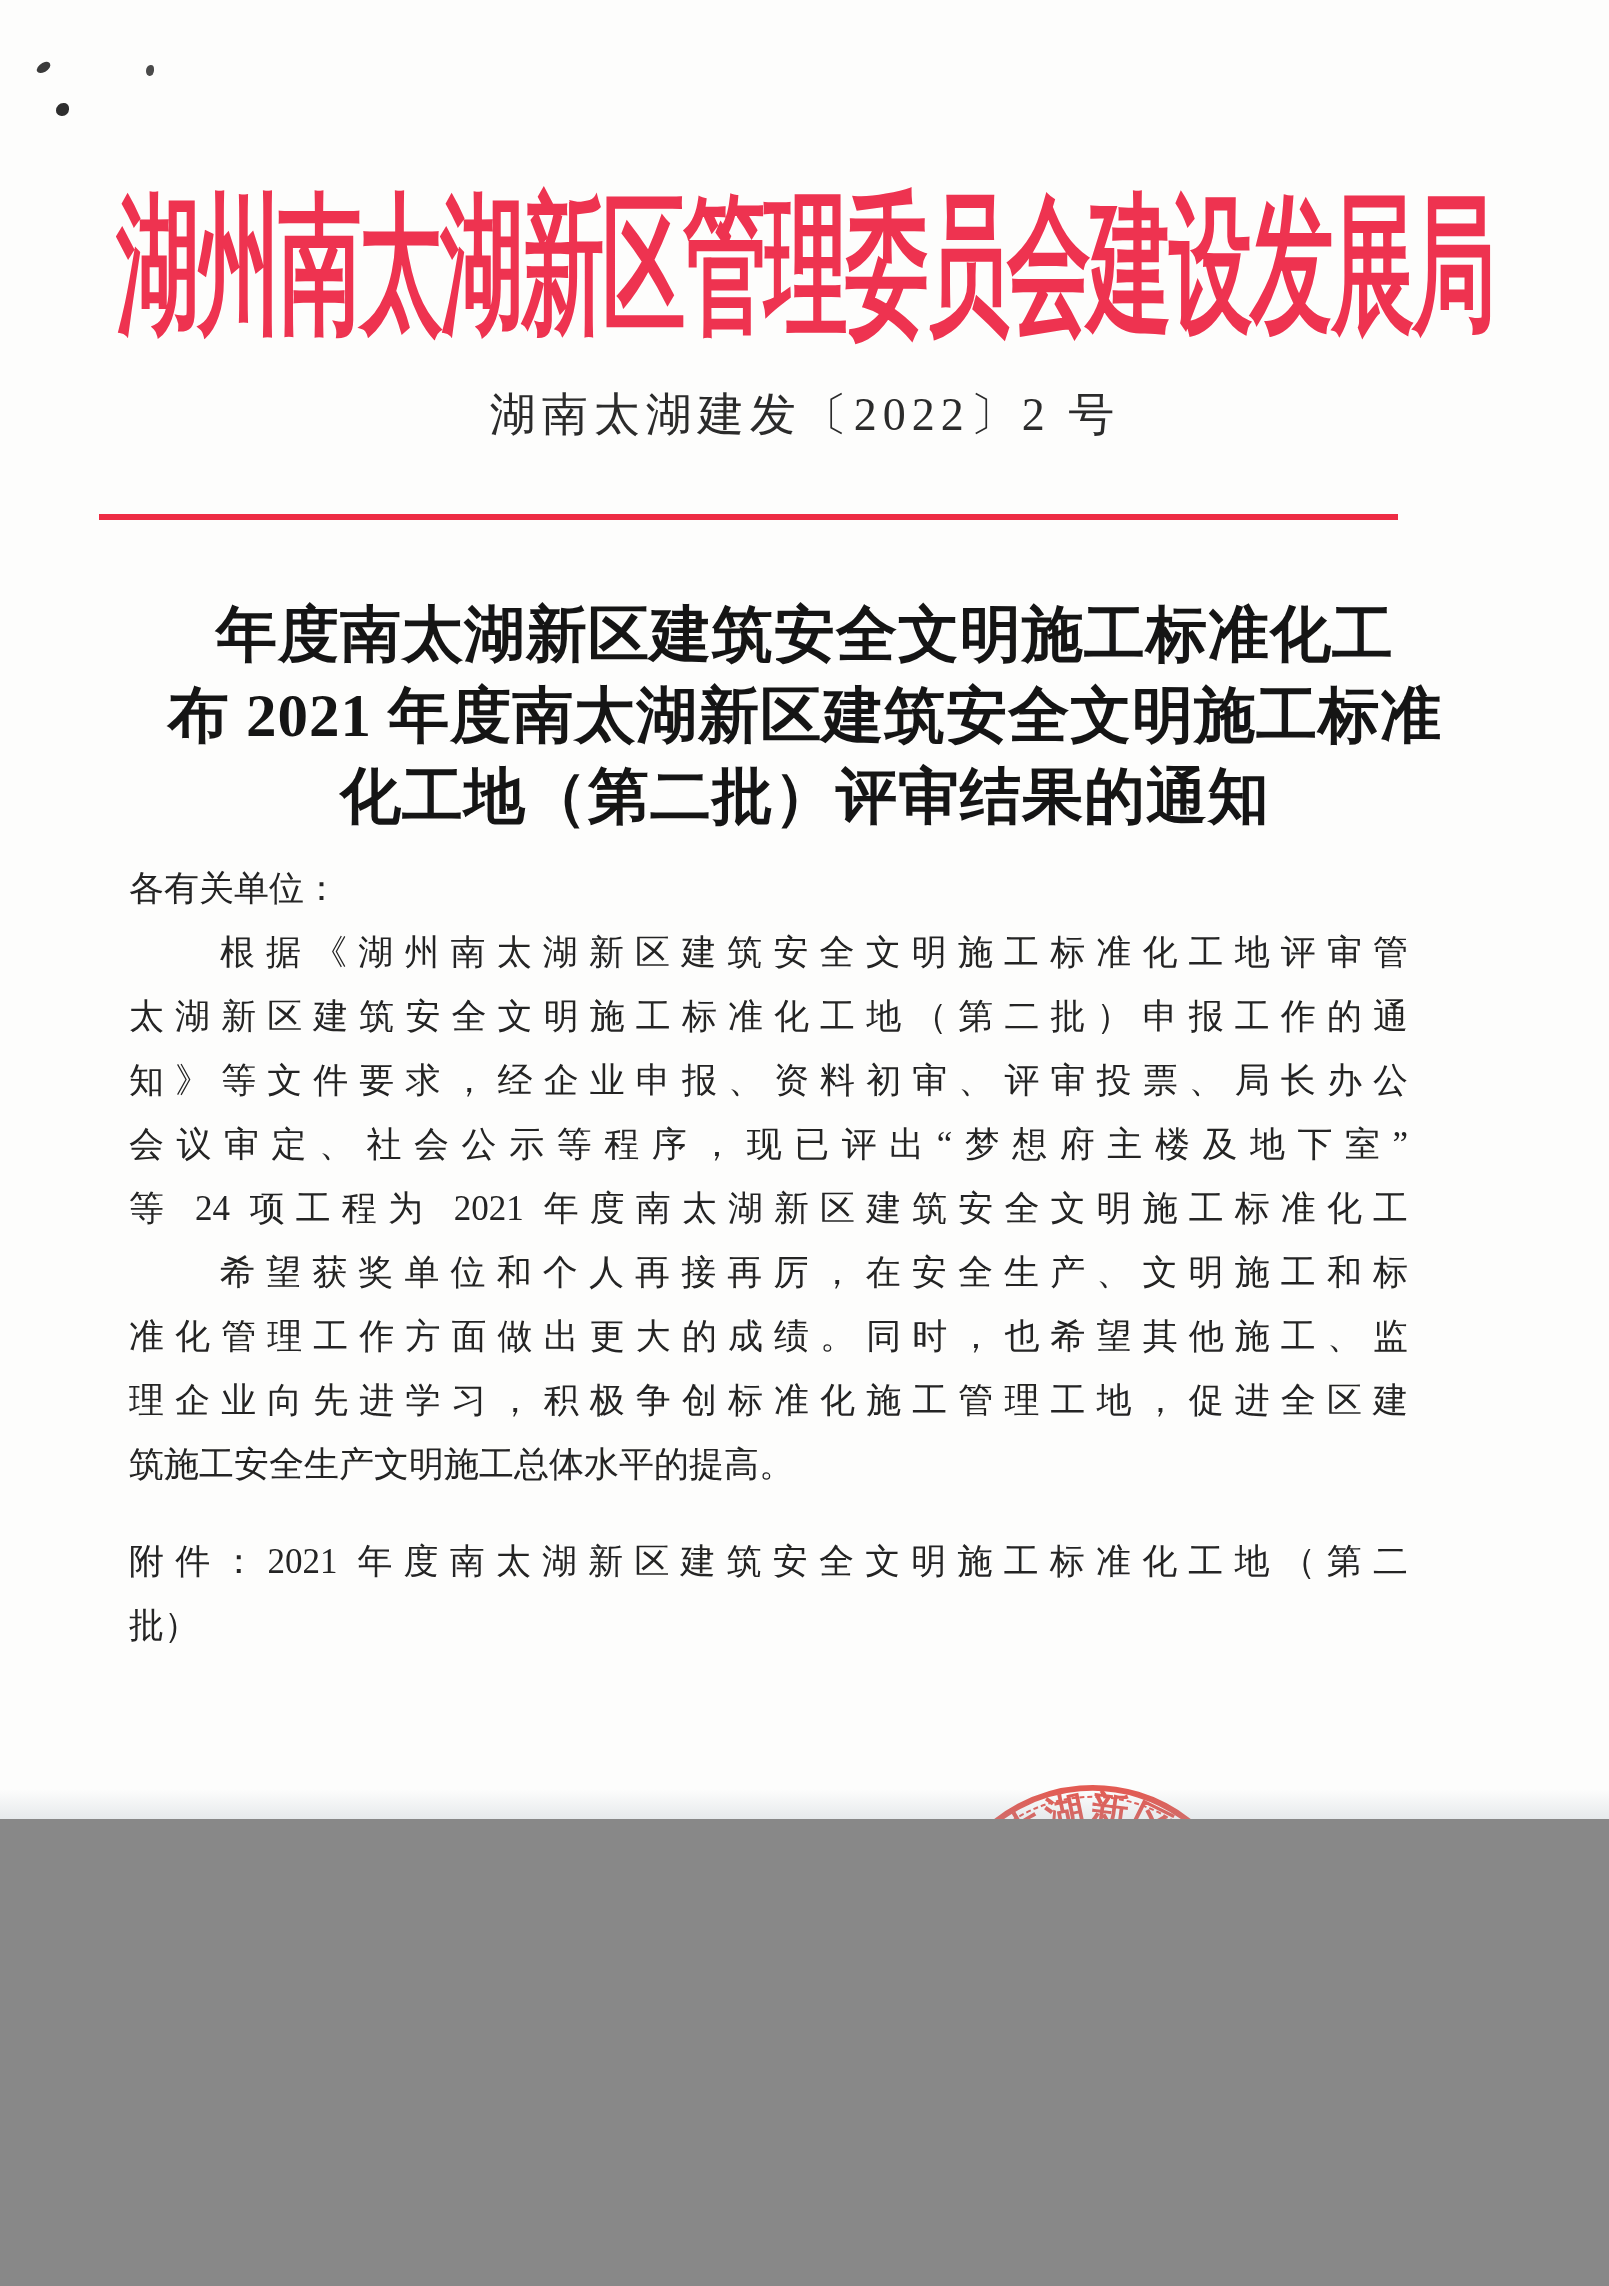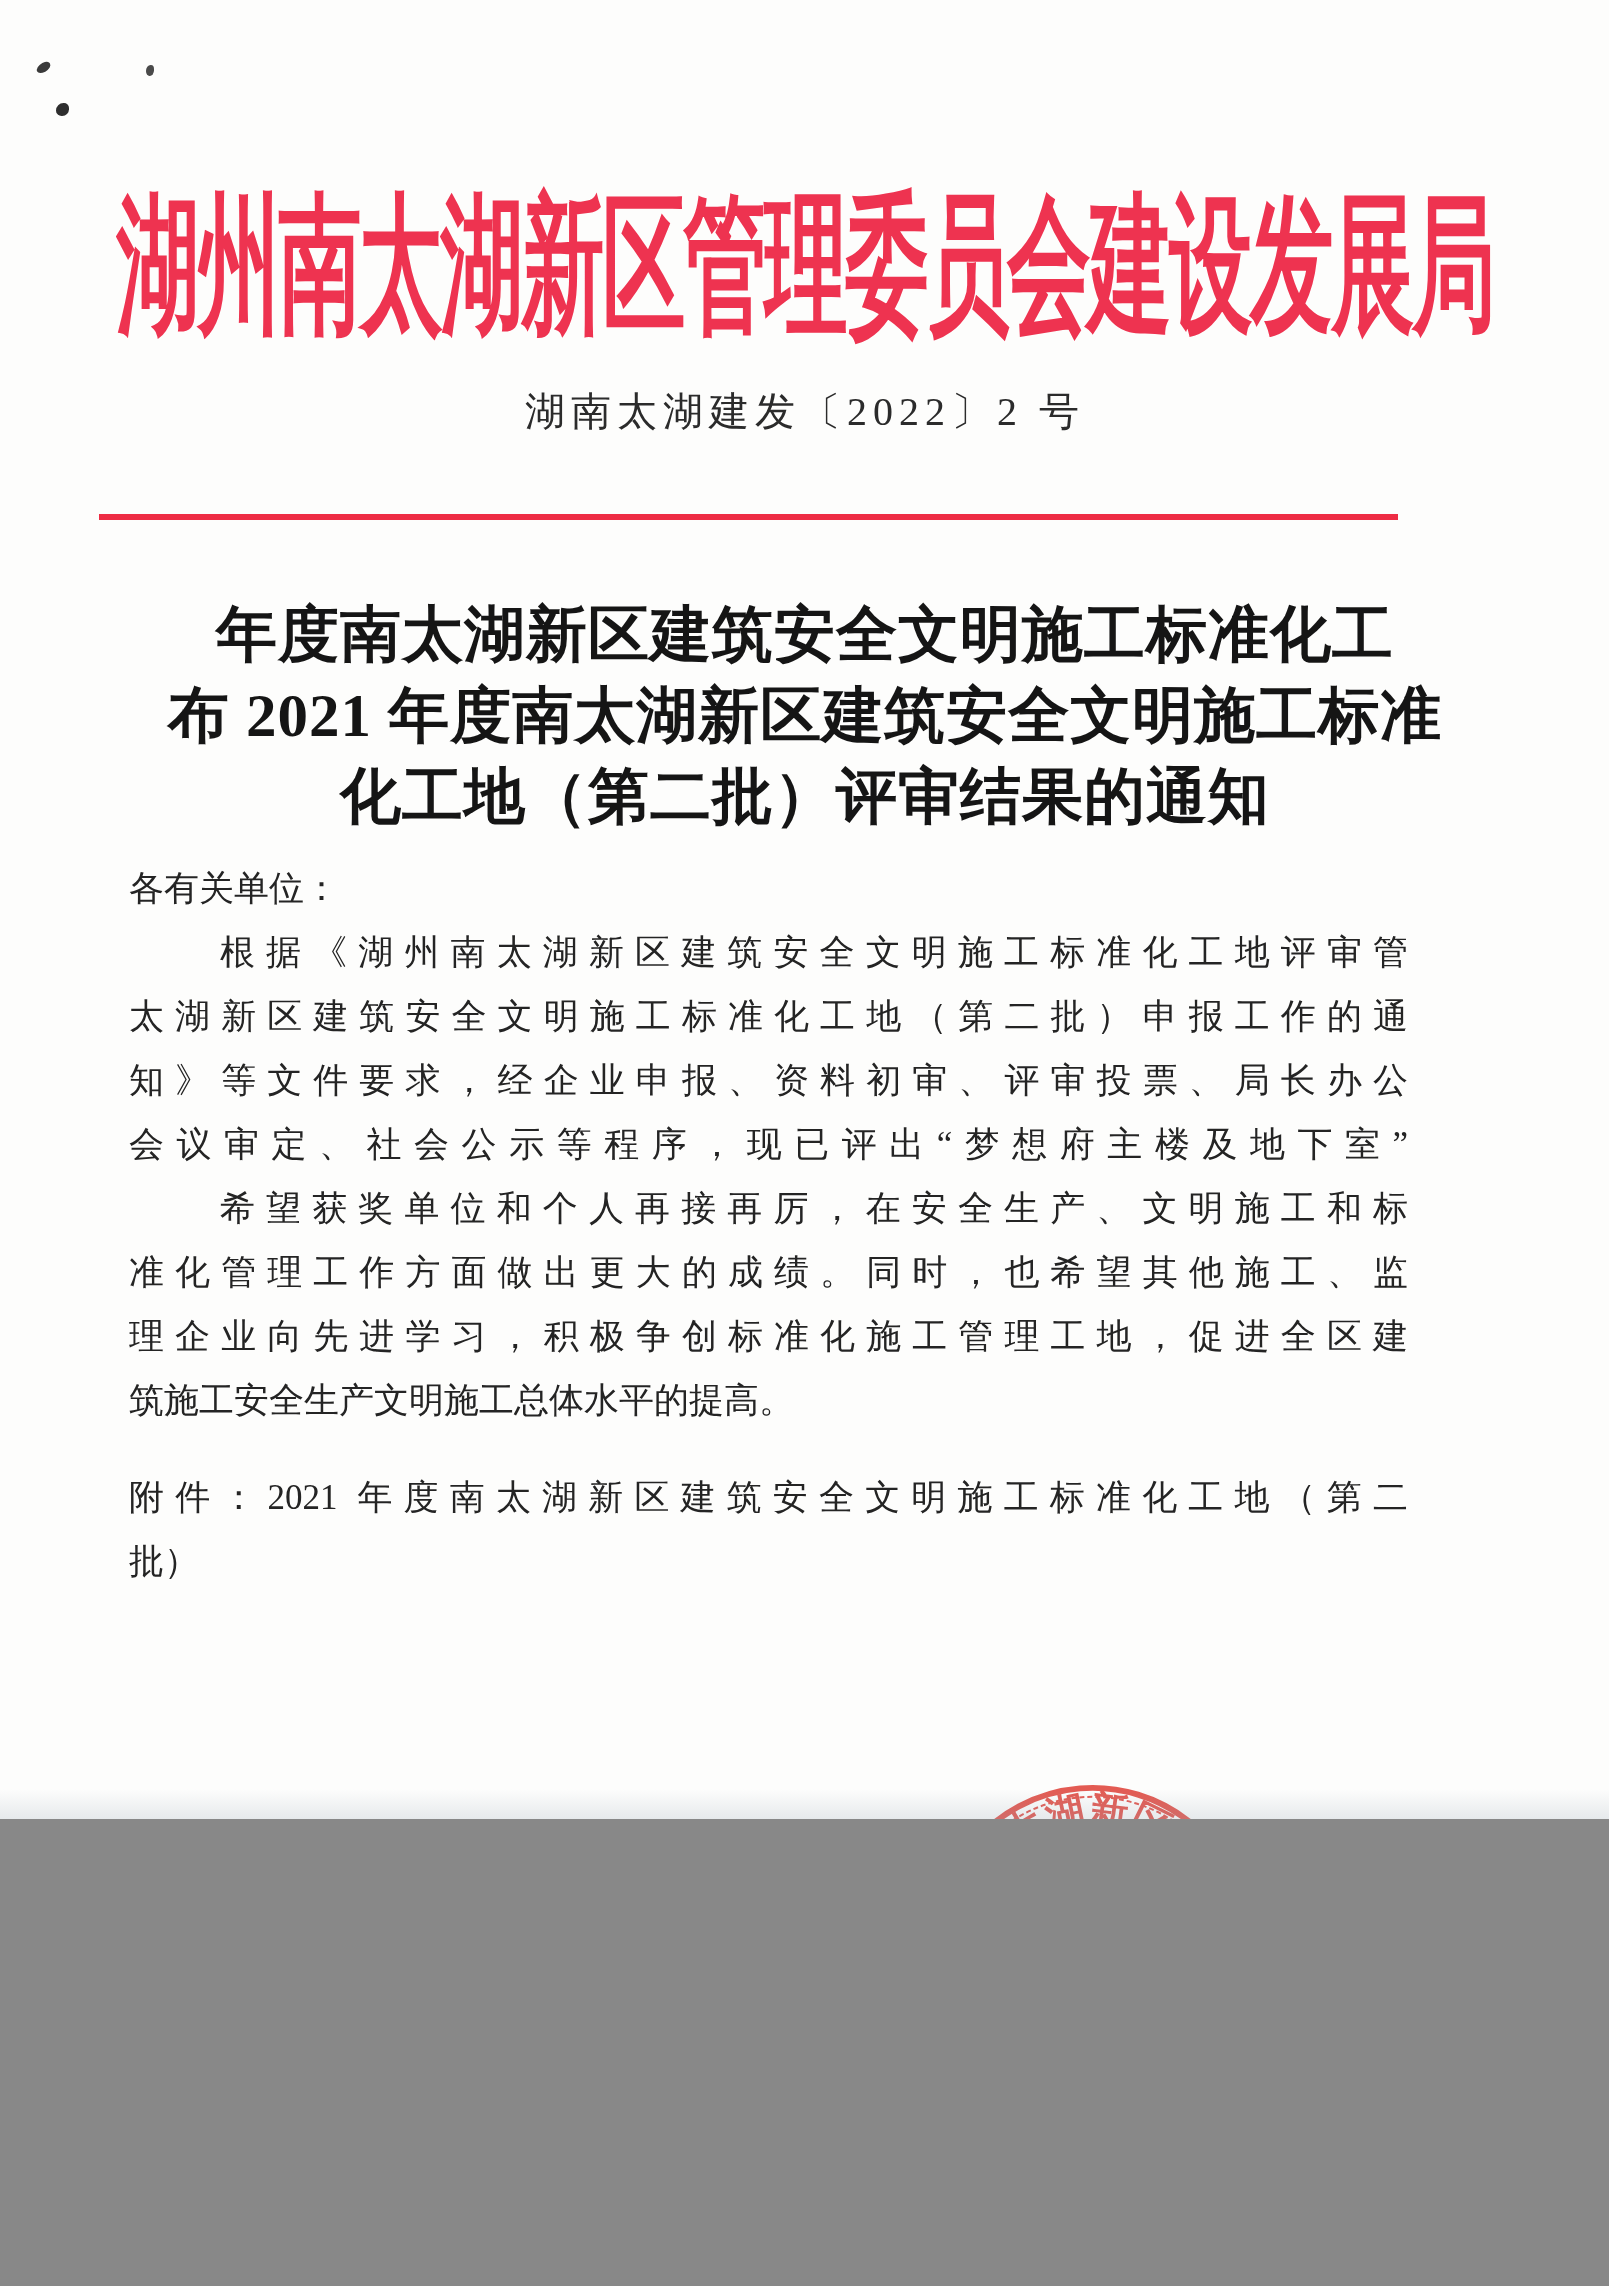--- a/index.html
+++ b/index.html
@@ -32,21 +32,21 @@
   .letterhead{
     position:absolute;left:0;top:166px;width:100%;
     text-align:center;
     color:var(--header-red);
     font-size:83px;font-weight:bold;letter-spacing:-2px;
     transform:scaleY(1.82);transform-origin:center top;
     white-space:nowrap;
   }
   .doc-number{
     position:absolute;left:0;top:384px;width:100%;
-    text-align:center;font-size:40px;letter-spacing:6px;color:#2b2b2b;
+    text-align:center;font-size:46px;letter-spacing:6px;color:#2b2b2b;
     white-space:nowrap;
   }
   .red-divider{
     position:absolute;left:99px;top:514px;width:1299px;height:6px;
     background:var(--divider-red);
   }
   .notice-title{
     position:absolute;left:0;top:594px;width:100%;
     text-align:center;font-size:61px;line-height:81px;font-weight:bold;
     color:var(--title-ink);letter-spacing:1px;
@@ -98,20 +98,21 @@
     <div>布 2021 年度南太湖新区建筑安全文明施工标准</div>
     <div>化工地（第二批）评审结果的通知</div>
   </div>
 
   <div class="body-text" id="body-text">
       <div class="line">各有关单位：</div>
       <div class="line stretch indent">根据《湖州南太湖新区建筑安全文明施工标准化工地评审管</div>
       <div class="line stretch">太湖新区建筑安全文明施工标准化工地（第二批）申报工作的通</div>
       <div class="line stretch">知》等文件要求，经企业申报、资料初审、评审投票、局长办公</div>
       <div class="line stretch">会议审定、社会公示等程序，现已评出“梦想府主楼及地下室”</div>
+      <div class="line stretch">等 24 项工程为 2021 年度南太湖新区建筑安全文明施工标准化工</div>
       <div class="line stretch indent">希望获奖单位和个人再接再厉，在安全生产、文明施工和标</div>
       <div class="line stretch">准化管理工作方面做出更大的成绩。同时，也希望其他施工、监</div>
       <div class="line stretch">理企业向先进学习，积极争创标准化施工管理工地，促进全区建</div>
       <div class="line">筑施工安全生产文明施工总体水平的提高。</div>
       <div class="line stretch" style="margin-top: 33px;">附件：2021 年度南太湖新区建筑安全文明施工标准化工地（第二</div>
       <div class="line">批）</div>
     </div>
 
   <div class="signature-org">湖州南太湖新区管理委员会建设发展局</div>
   <div class="signature-date">2022 年 2 月 17 日</div>

